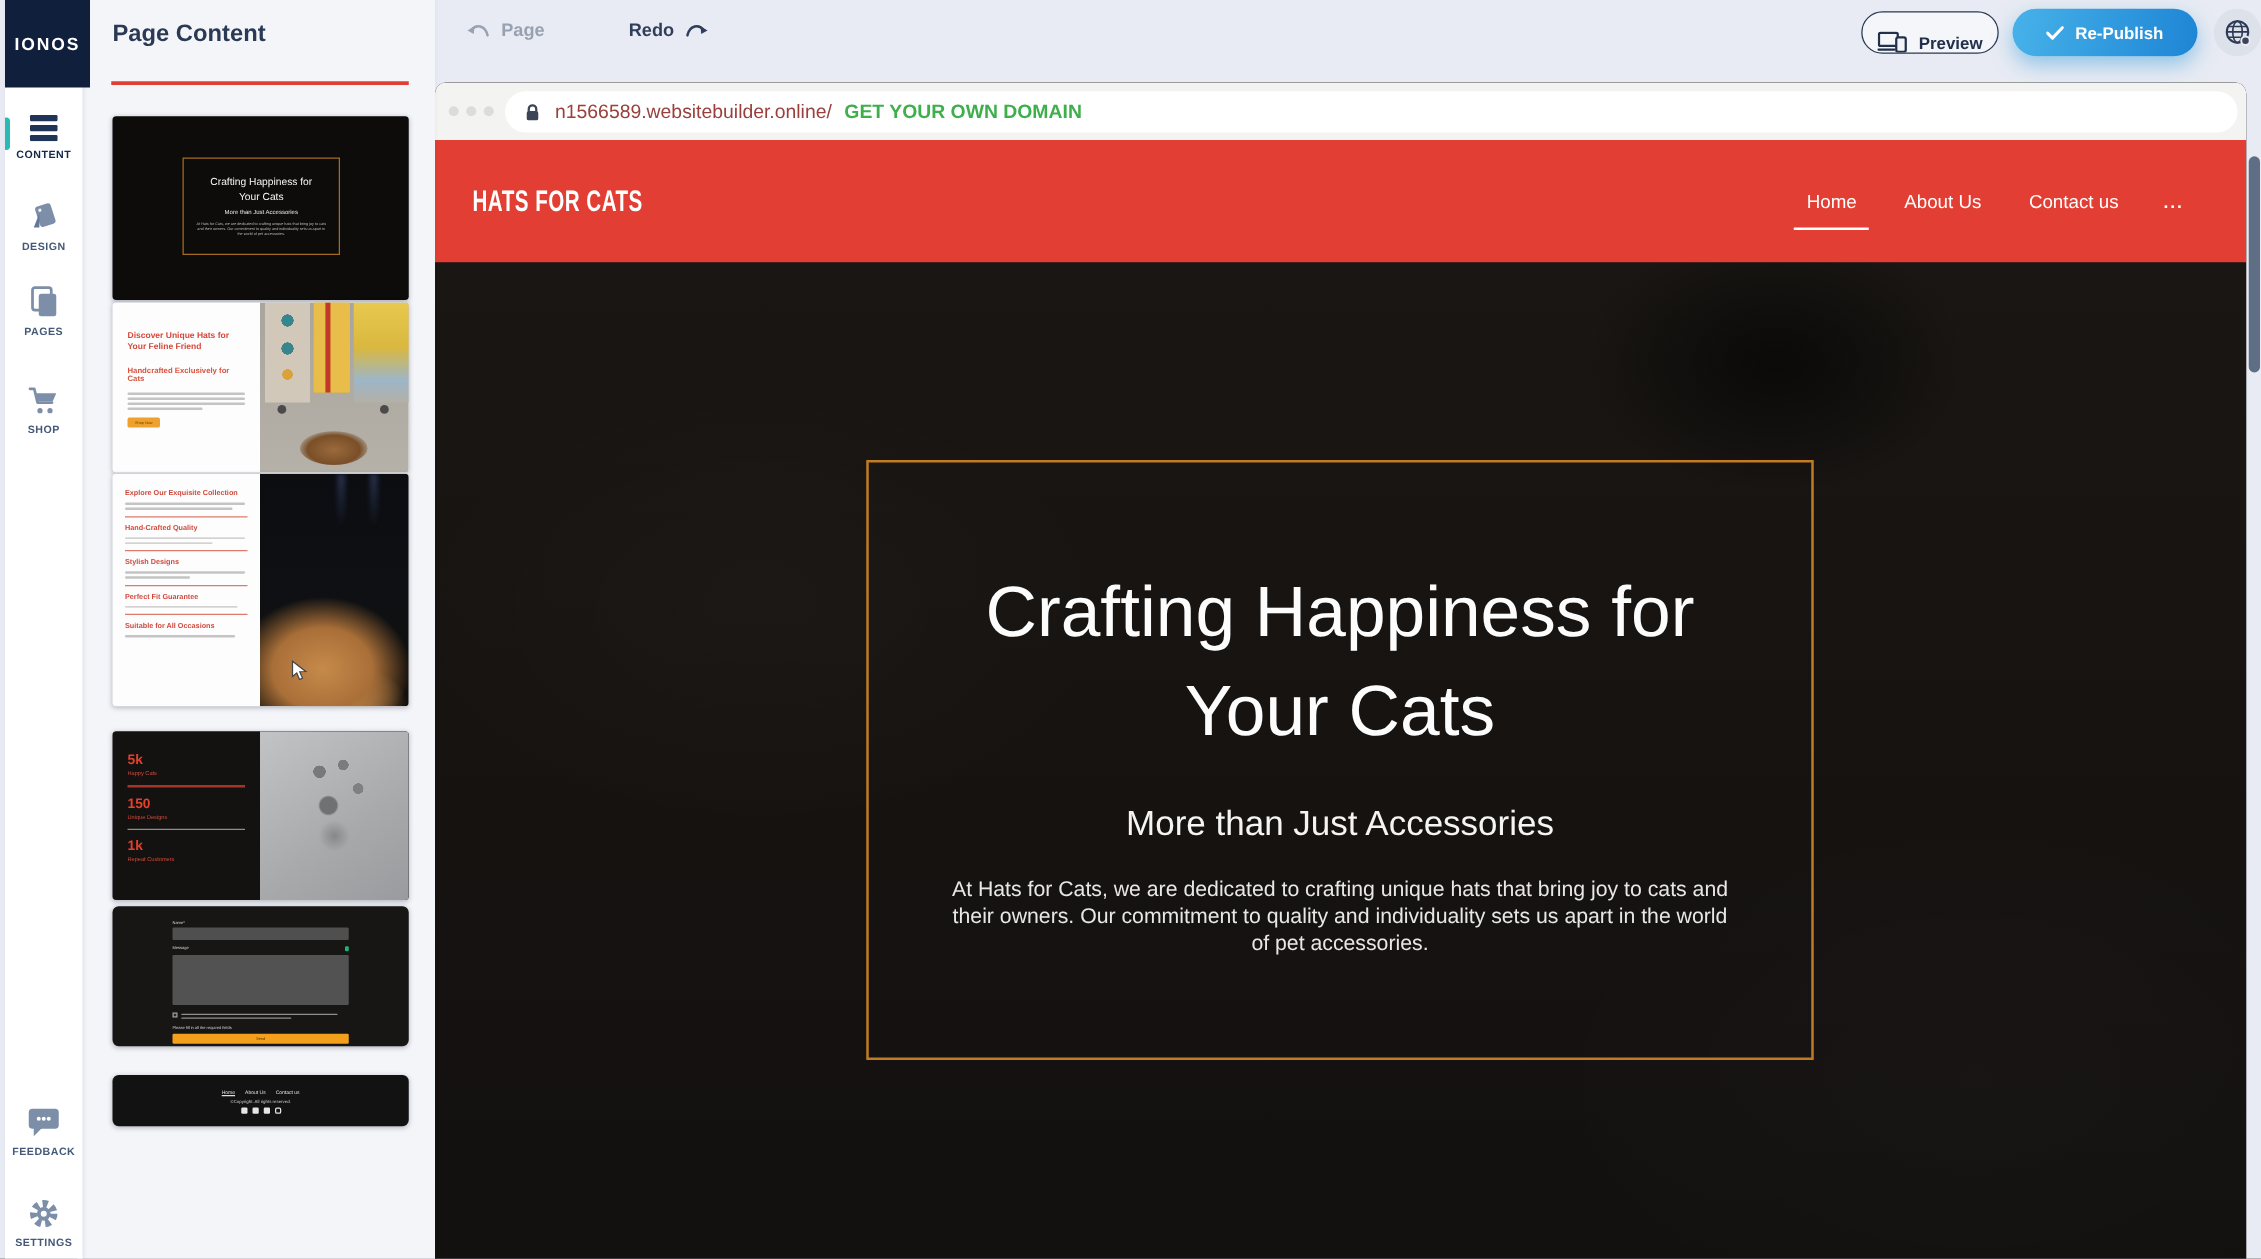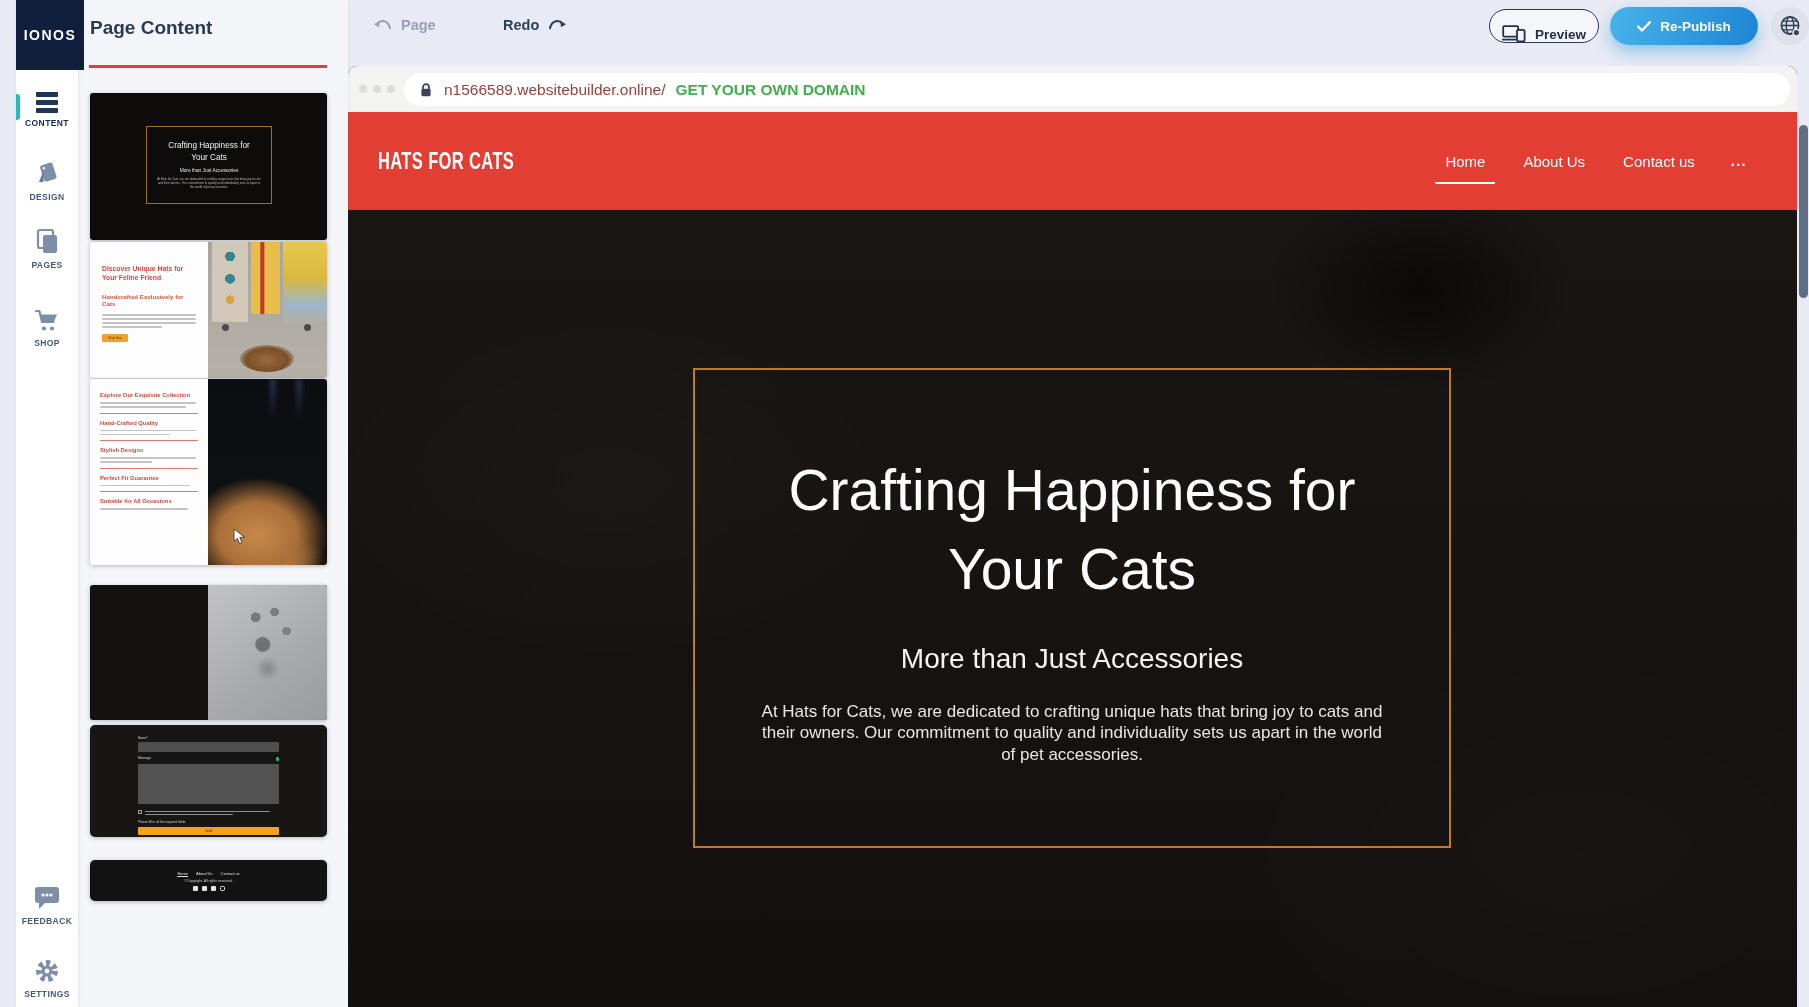--- a/index.html
+++ b/index.html
@@ -1,20 +1,20 @@
 <!DOCTYPE html>
 <html><head>
 <meta charset="utf-8">
 <style>
   * { margin:0; padding:0; box-sizing:border-box; }
   html,body { width:1809px; height:1007px; }
   body { position:relative; overflow:hidden; background:#e8ebf3; font-family:"Liberation Sans", sans-serif; }
 
   
-  .sidebar { position:absolute; left:16px; top:0; width:62px; height:100%; background:#ffffff; box-shadow:1px 0 3px rgba(40,60,90,.10); z-index:5; }
+  .sidebar { position:absolute; left:4px; top:0; width:62px; height:100%; background:#ffffff; box-shadow:1px 0 3px rgba(40,60,90,.10); z-index:5; }
   .logo-block { position:absolute; top:0; left:0; width:68px; height:70px; background:#101f3c; color:#fff; display:flex; align-items:center; justify-content:center; font-weight:bold; font-size:14px; letter-spacing:1.5px; z-index:6; }
   .side-item { position:absolute; left:0; width:62px; display:flex; flex-direction:column; align-items:center; gap:5px; cursor:pointer; }
   .side-item .lbl { font-size:8.5px; letter-spacing:.4px; color:#44597a; font-weight:bold; }
   .side-item.active .lbl { color:#16294a; }
   .teal-bar { position:absolute; left:0; top:94px; width:4px; height:26px; background:#2bb9b3; border-radius:0 3px 3px 0; z-index:7; }
 
   
   .panel { position:absolute; left:62px; top:0; width:286px; height:100%; background:#f4f5f9; z-index:3; box-shadow:1px 0 3px rgba(50,60,90,.06);padding-left:44px; }
   .panel-title { position:absolute; left:28px; top:17px; font-size:19px; font-weight:bold; color:#2a3a55; }
   .tab-underline { position:absolute; left:27px; top:65px; width:238px; height:3px; background:#e23e33; }
@@ -272,20 +272,30 @@
       <div class="t3-h">Suitable for All Occasions</div>
       <div class="sk" style="width:88px"></div>
     </div>
     <div class="t3-photo">
       <div class="streak" style="left:52%"></div>
       <div class="streak" style="left:74%"></div>
     </div>
   </div>
 
   <div class="thumb t4">
+    <div class="t4-left">
+      <div class="stat-v">5k</div>
+      <div class="stat-l">Happy Cats</div>
+      <div class="div-red"></div>
+      <div class="stat-v">150</div>
+      <div class="stat-l">Unique Designs</div>
+      <div class="div-gray"></div>
+      <div class="stat-v">1k</div>
+      <div class="stat-l">Repeat Customers</div>
+    </div>
     <div class="t4-photo"></div>
   </div>
 
   <div class="thumb t5">
     <div class="t5-inner">
       <div class="f-label">Name*</div>
       <div class="f-input"></div>
       <div class="f-msg-row">
         <span class="f-label">Message</span>
         <span class="green-ic"></span>

